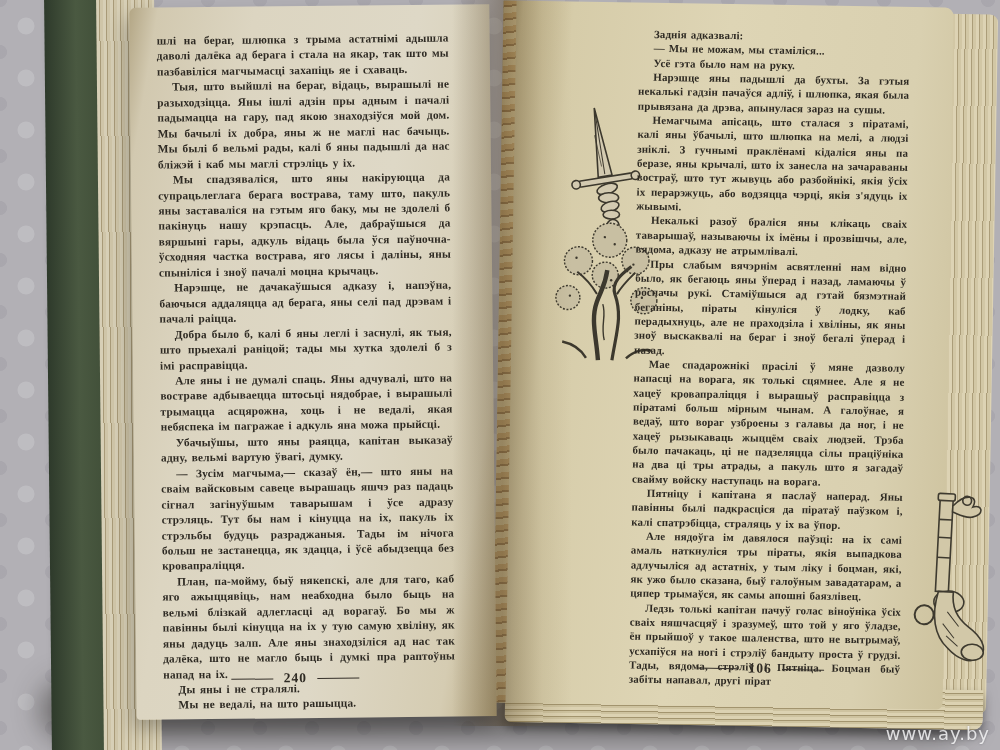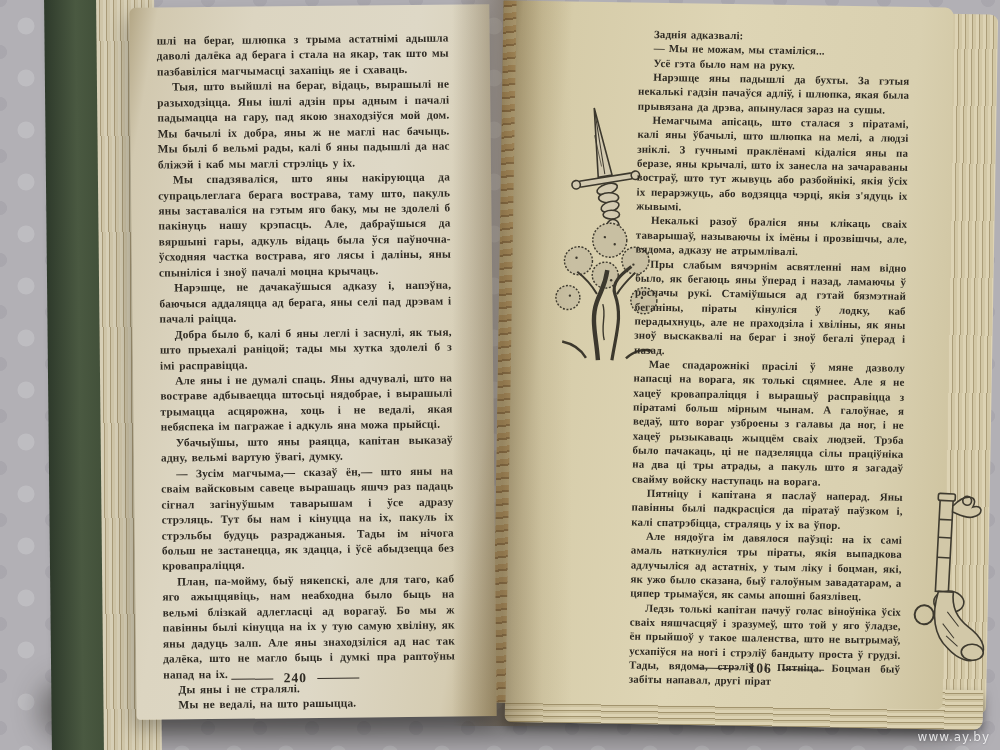--- a/index.html
+++ b/index.html
@@ -50,21 +50,21 @@
   .text-col p.cont{text-indent:0;}
   .tl{left:27px;top:26px;width:292px;font-size:11.3px;line-height:15.45px;letter-spacing:.2px;word-spacing:1.5px;}
   .tr{left:136px;top:24px;width:271px;font-size:10.9px;line-height:14.35px;letter-spacing:.15px;word-spacing:1.2px;}
   .folio{position:absolute;left:0;right:0;display:flex;align-items:center;justify-content:center;
     gap:10px;color:#2e2a23;font-weight:700;font-size:13.5px;letter-spacing:1px;}
   .folio-left{bottom:32px;left:14px;right:56px;}
   .folio-right{bottom:30px;left:120px;right:36px;}
   .folio .rule{width:42px;height:0;border-top:1.6px solid #35302a;}
   .illus{position:absolute;}
   .wm{position:absolute;right:10px;bottom:6px;color:rgba(255,255,255,.8);
-    font-family:"DejaVu Sans", sans-serif;font-size:12px;letter-spacing:1px;
+    font-family:"DejaVu Sans", sans-serif;font-size:18px;letter-spacing:1px;
     text-shadow:0 0 2px rgba(80,80,90,.5);}
 </style>
 </head>
 <body>
 
 <div class="scene">
 
   <div class="book-shadow"></div>
   <div class="cover-green"></div>
   <div class="edge-left"></div>

